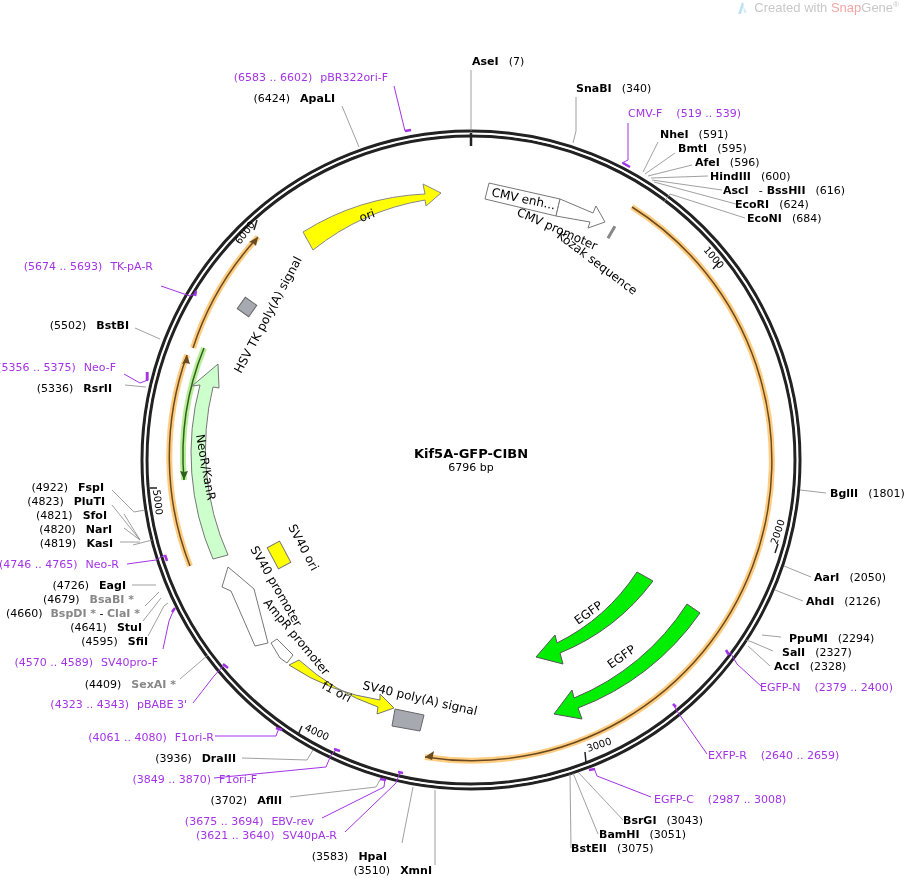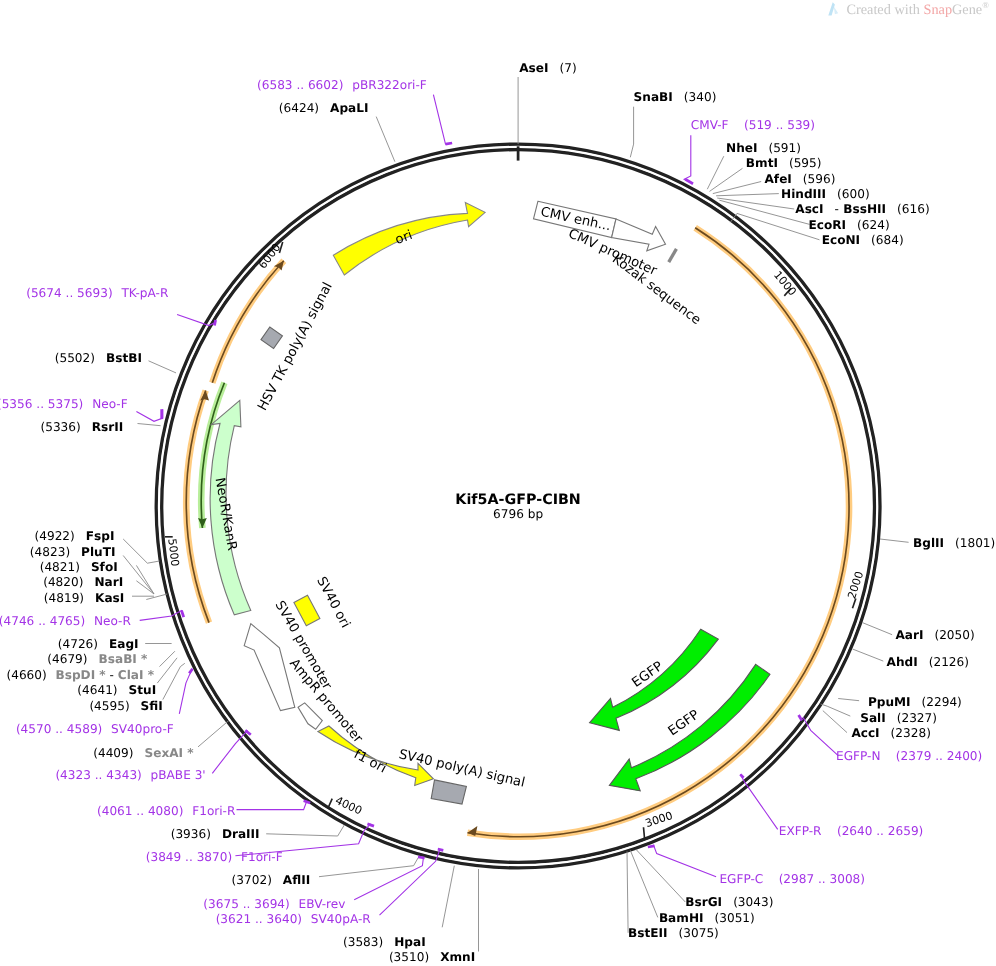--- a/index.html
+++ b/index.html
@@ -6,21 +6,21 @@
   body { width: 905px; height: 878px; position: relative; overflow: hidden;
          font-family: "DejaVu Sans", sans-serif; }
   #map { position: absolute; left: 0; top: 0; }
   .lbl { font-family: "DejaVu Sans", sans-serif; font-size: 11px; fill: #000; }
   .enz { font-weight: bold; }
   .primer { fill: #a333e6; }
   .gray { fill: #888888; font-weight: bold; }
   .feat-lbl { font-family: "DejaVu Sans", sans-serif; font-size: 12px; fill: #000; }
   .title { font-family: "DejaVu Sans", sans-serif; font-weight: bold; font-size: 13px; }
   .bp { font-family: "DejaVu Sans", sans-serif; font-size: 11px; }
-  .watermark { position: absolute; right: 6px; top: 0px; font-family: Liberation Serif, serif;
+  .watermark { position: absolute; right: 6px; top: 0px; font-family: Liberation Sans, sans-serif;
                font-size: 13px; color: #c8c8c8; display: flex; align-items: center; gap: 6px; }
   .watermark .snap { color: #f3a6a6; }
   .watermark .logo { width: 12px; height: 14px; }
 </style>
 </head>
 <body>
 
 <div class="watermark">
   <svg class="logo" viewBox="0 0 12 14">
     <path d="M2 13 L6 1 L8 3 L5 13 Z" fill="#bfe3f5"></path>

